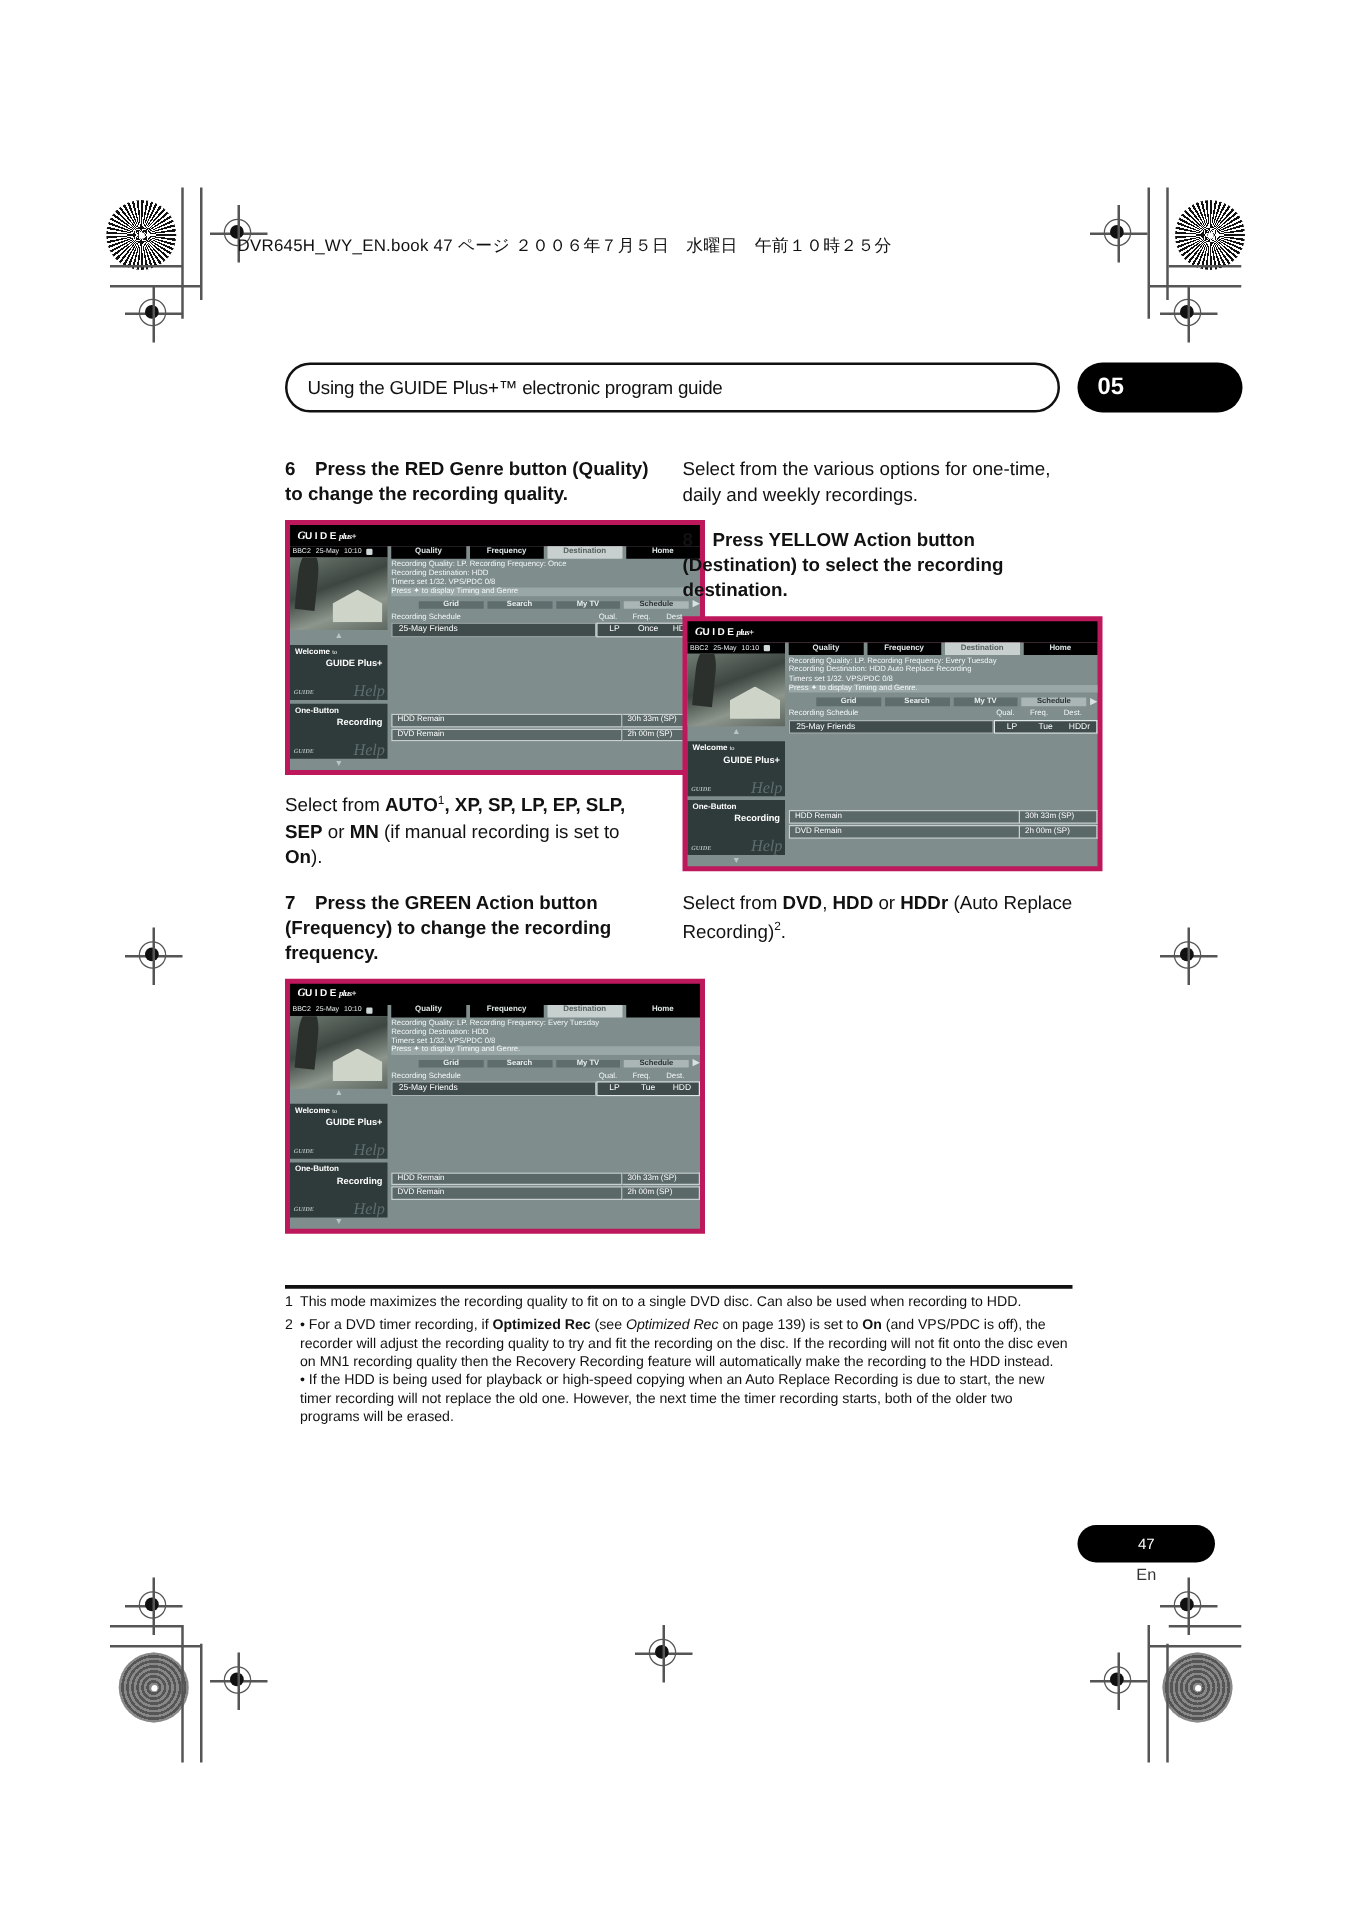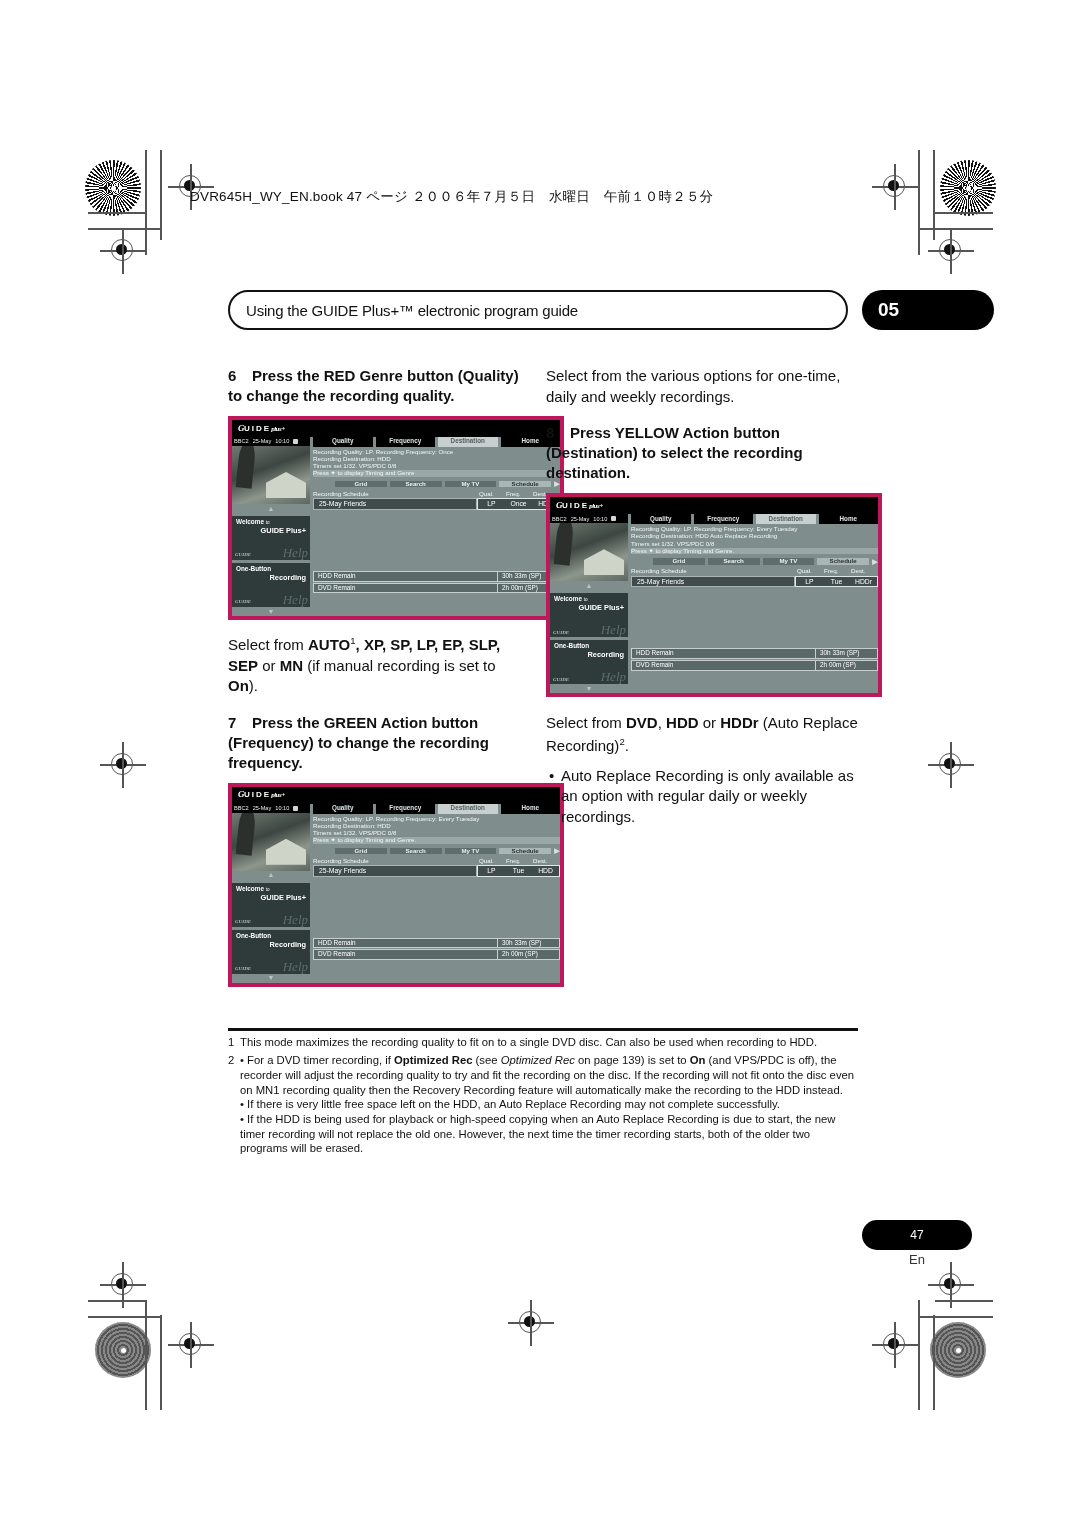--- a/index.html
+++ b/index.html
@@ -453,36 +453,32 @@
             </div>
           </div>
         </div>
       </div>
     </div>
 
     <div class="para" style="margin-top:14px;line-height:1.55;">
       <span>Select from </span><b>DVD</b><span>, </span><b>HDD</b><span> or </span><b>HDDr</b><span> (Auto Replace Recording)</span><sup>2</sup><span>.</span>
     </div>
 
-    <ul class="bullets">
-      <li>Auto Replace Recording is only available as an option with regular daily or weekly recordings.</li>
-    </ul>
   </div>
 
   <div class="noteblock">
     <div class="noterule"></div>
     <div class="noteitem">
       <span class="n">1</span>
       <span class="tx">This mode maximizes the recording quality to fit on to a single DVD disc. Can also be used when recording to HDD.</span>
     </div>
     <div class="noteitem">
       <span class="n">2</span>
       <span class="tx"><span>• For a DVD timer recording, if </span><b>Optimized Rec</b><span> (see </span><i>Optimized Rec</i><span> on page 139) is set to </span><b>On</b><span> (and VPS/PDC is off), the recorder will adjust the recording quality to try and fit the recording on the disc. If the recording will not fit onto the disc even on MN1 recording quality then the Recovery Recording feature will automatically make the recording to the HDD instead.</span></span>
     </div>
-    <div class="subbul">• If there is very little free space left on the HDD, an Auto Replace Recording may not complete successfully.</div>
     <div class="subbul">• If the HDD is being used for playback or high-speed copying when an Auto Replace Recording is due to start, the new timer recording will not replace the old one. However, the next time the timer recording starts, both of the older two programs will be erased.</div>
   </div>
 
   <div class="pagebadge">
     <span>47</span>
   </div>
   <div class="pagelang">En</div>
 
 </div>
 

